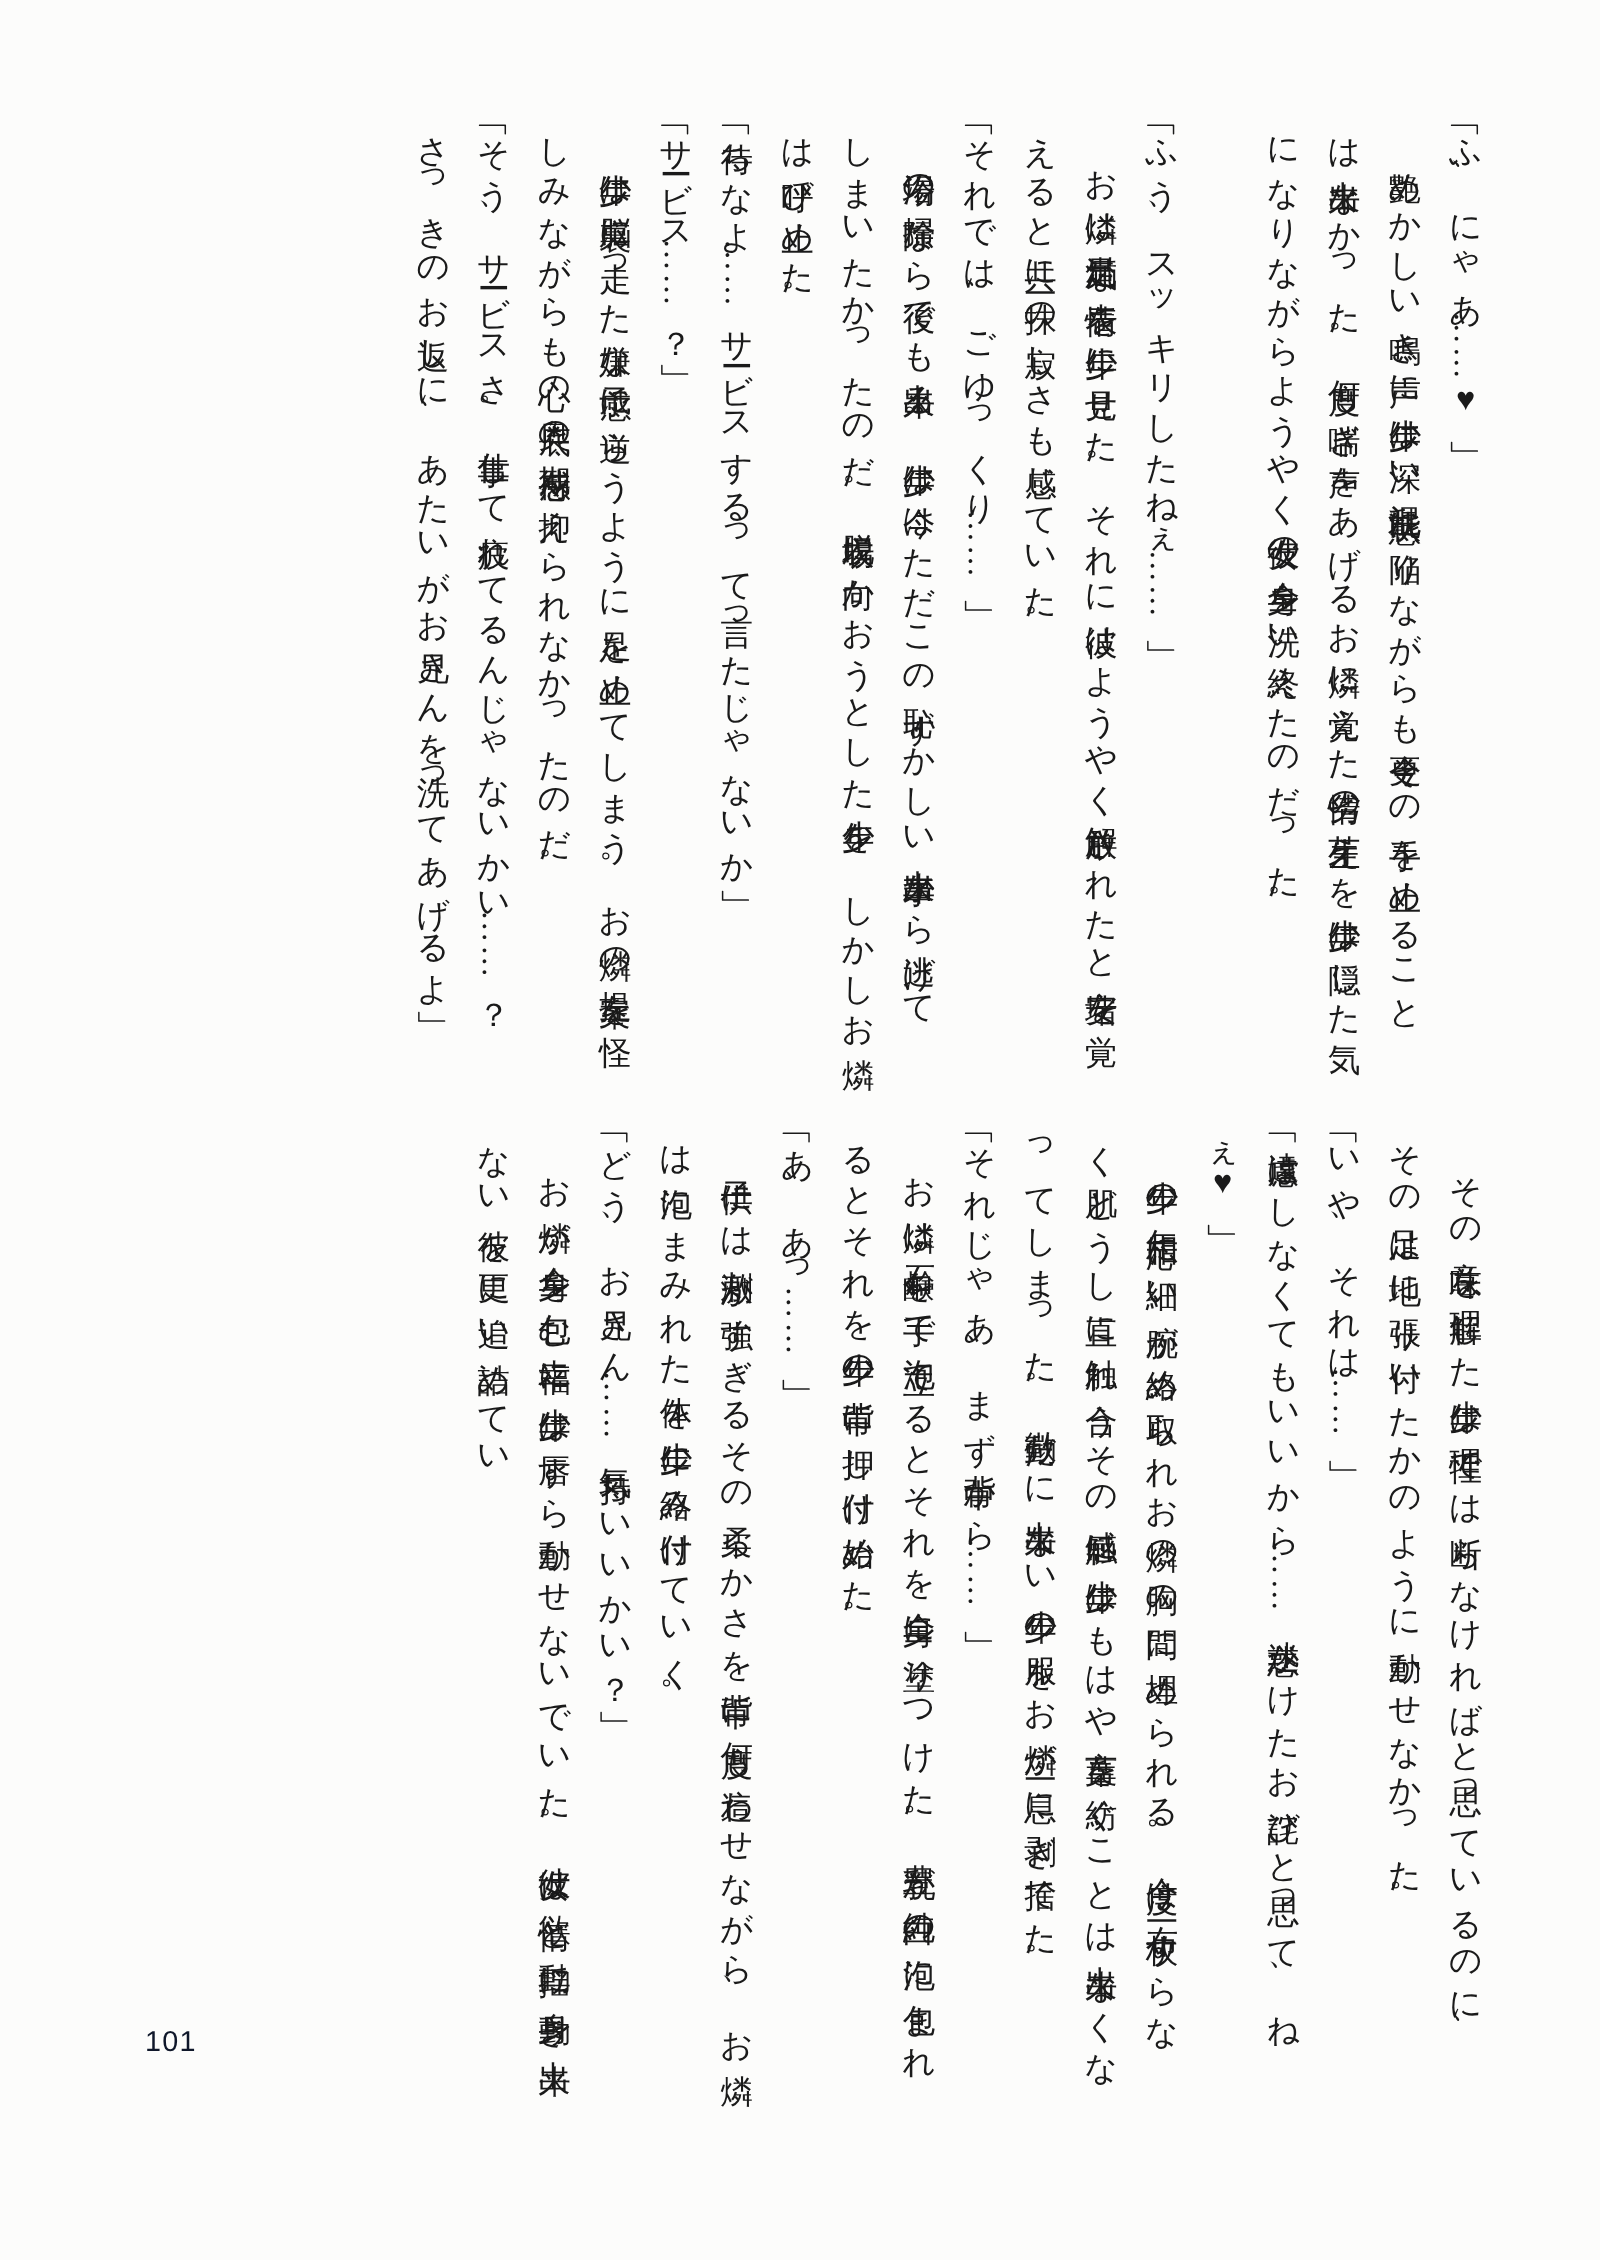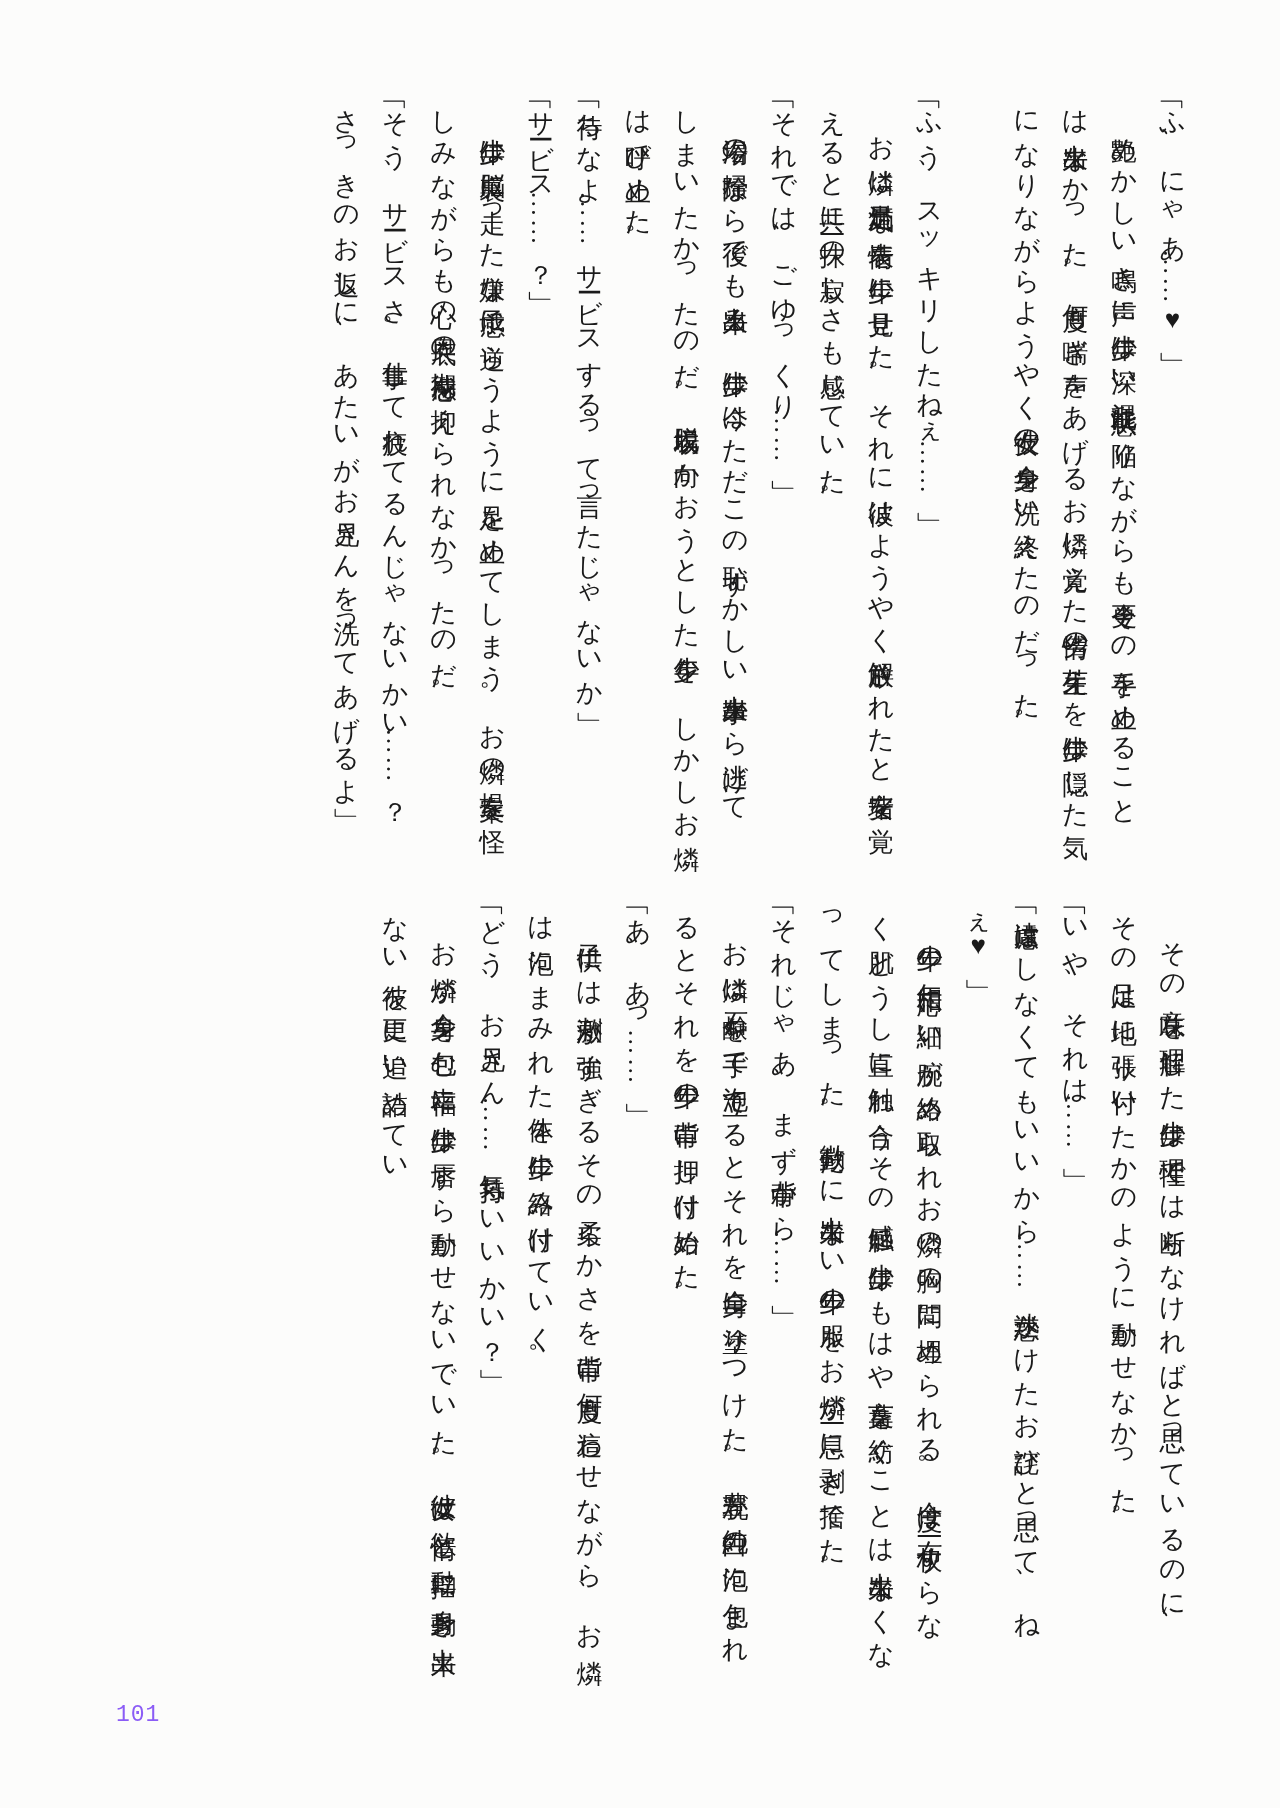--- a/index.html
+++ b/index.html
@@ -40,25 +40,25 @@
     margin: 0;
     padding: 0;
   }
   .band p.narration { text-indent: 1em; }
   .band p.quote { text-indent: 0; }
   .band p.blank { text-indent: 0; }
   .heart { text-orientation: upright; }
   .page-number {
     position: absolute;
     left: 116px;
-    top: 1702px;
-    font-family: Liberation Mono, monospace;
+    top: 1620px;
+    font-family: Liberation Sans, sans-serif;
     font-size: 23px;
     letter-spacing: 1px;
-    color: #8b5cf6;
+    color: #0f172a;
   }
 </style>
 </head>
 <body>
 
 <div class="page">
   <section class="band band-top">
       <p class="quote">「ふ、にゃあ……<span class="heart">♥</span>」</p>
       <p class="narration">艶めかしい鳴き声に少年は深い混乱状態に陥りながらも今更その手を止めることは出来なかった。何度も喘ぎ声をあげるお燐に覚えた劣情の芽生えを少年は隠した気になりながらようやく彼女の全身を洗い終えたのだった。</p>
       <p class="blank">​</p>

